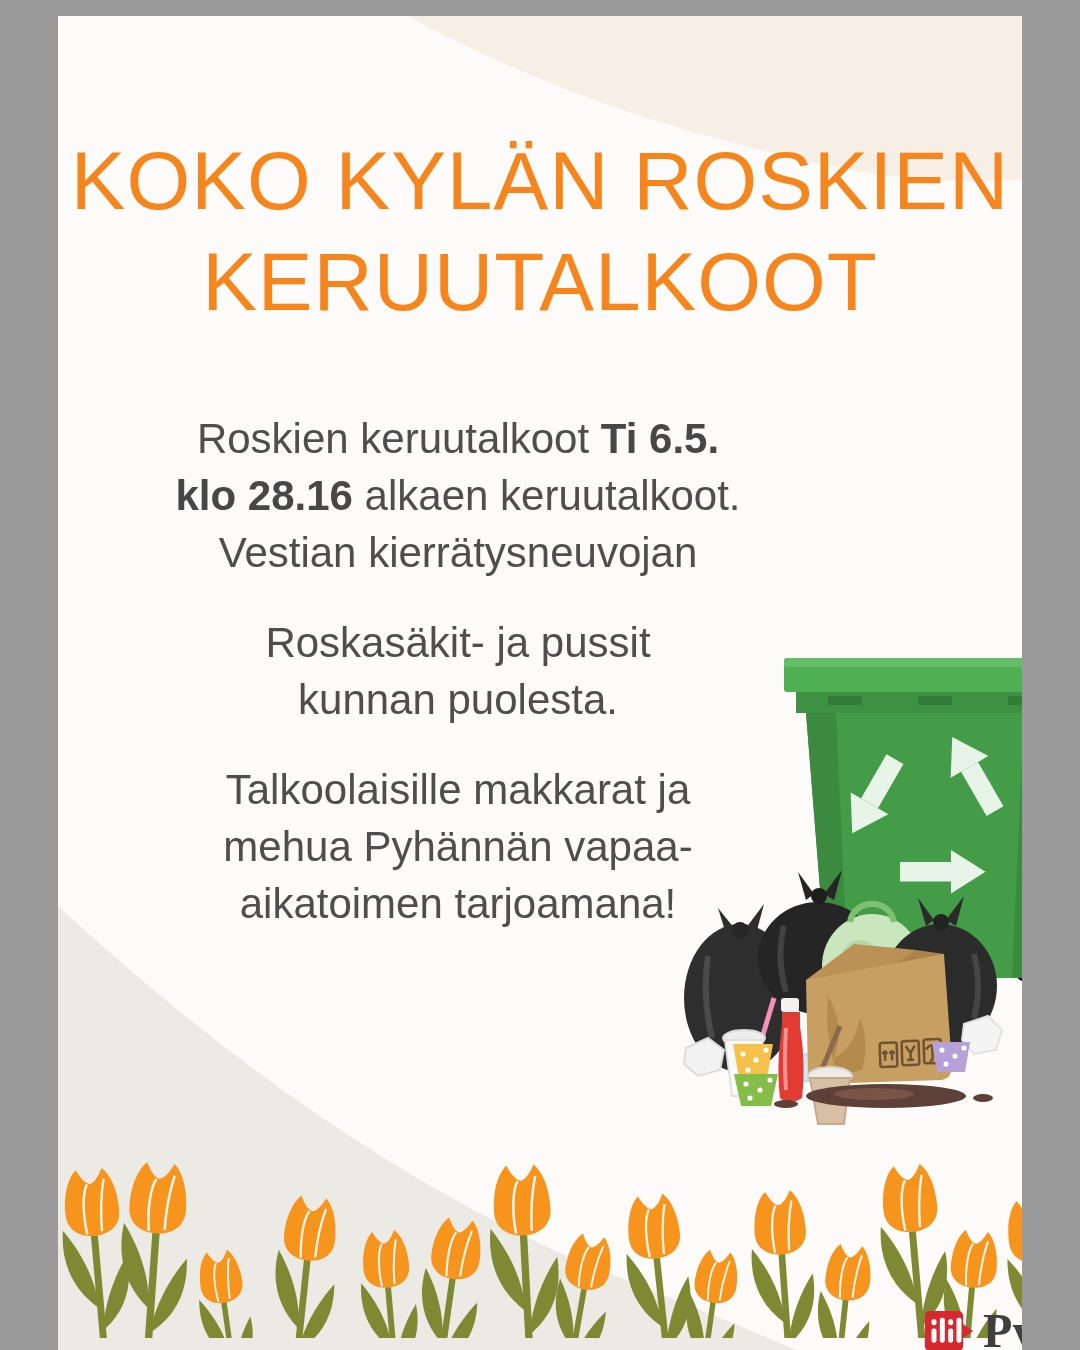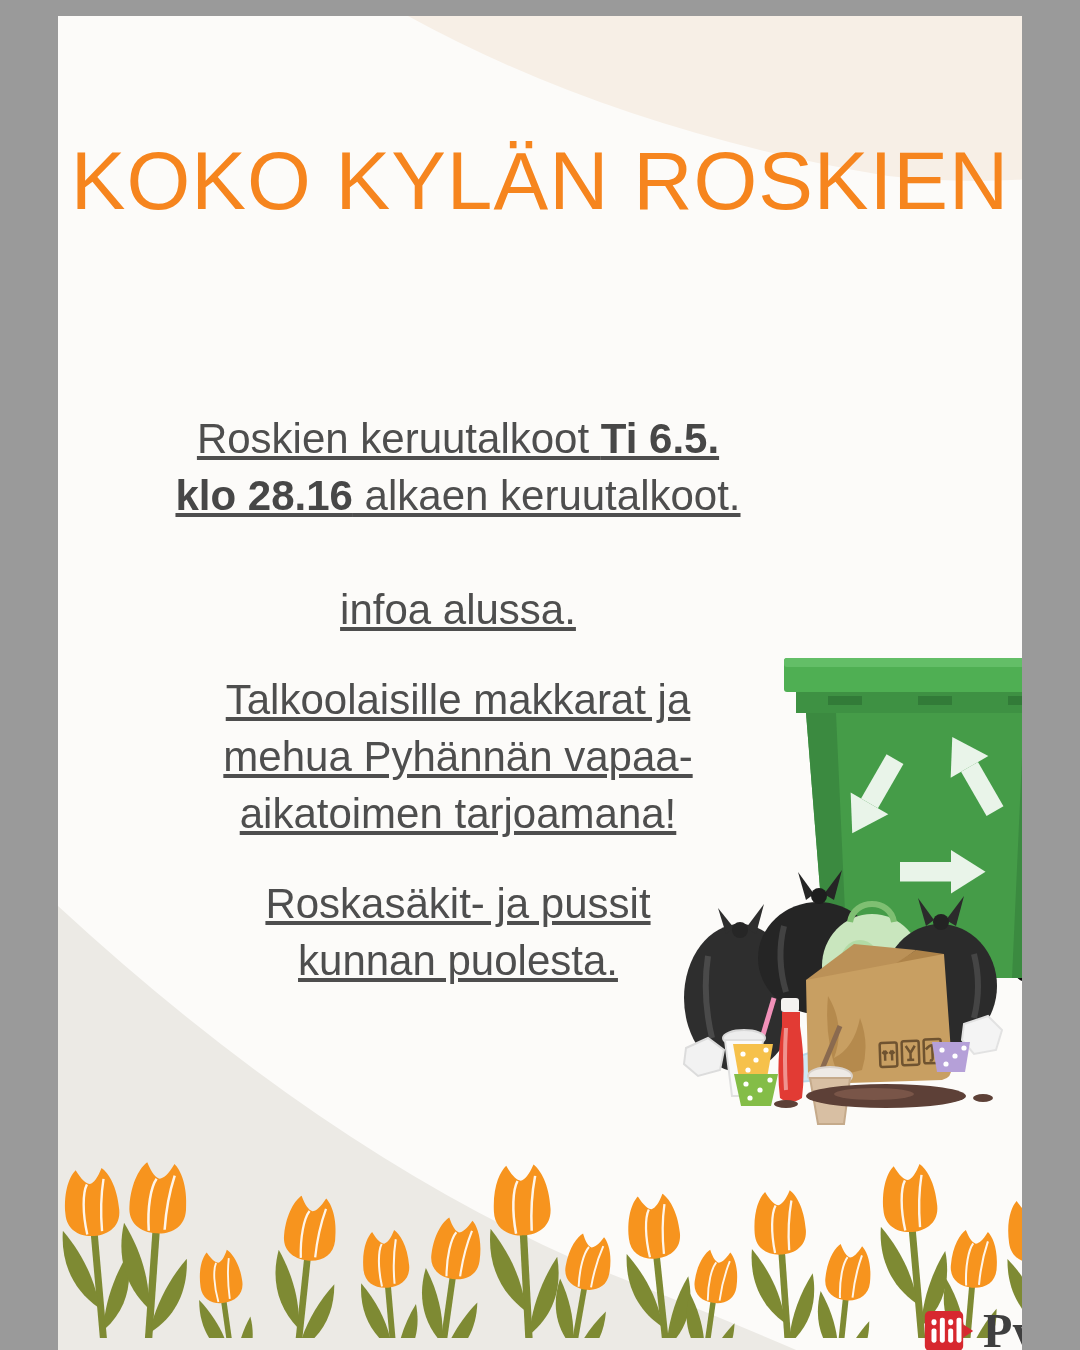--- a/index.html
+++ b/index.html
@@ -11,21 +11,21 @@
   .bg-layer{position:absolute;left:0;top:0;width:1080px;height:1350px;pointer-events:none;}
   .title{
     position:absolute;left:0;right:0;top:114px;text-align:center;
     font-size:82px;line-height:101px;font-weight:400;letter-spacing:1px;
     color:#F6851E;white-space:nowrap;
   }
   .body-text{
     position:absolute;left:88px;top:394px;width:624px;text-align:center;
     font-size:42px;line-height:57px;color:#4E4E4E;
   }
-  .body-text p{margin:0;text-decoration:underline;}
+  .body-text p{margin:0;}
   .body-text p + p{margin-top:33px;}
   .body-text b{font-weight:700;color:#474747;}
   .vestia{
     position:absolute;left:775px;top:564px;font-size:50px;font-weight:700;
     letter-spacing:1px;white-space:nowrap;
   }
   .bin-wrap{position:absolute;left:620px;top:630px;width:420px;height:480px;}
   .tulips-wrap{position:absolute;left:0;top:1118px;width:1080px;height:204px;}
   .pyhanta{
     position:absolute;left:866px;top:1290px;display:flex;align-items:center;gap:9px;
@@ -49,26 +49,27 @@
 
 <div class="poster">
 
   <svg class="bg-layer" viewBox="0 0 1080 1350" aria-hidden="true">
     <path d="M350,0 Q560,115 830,160 Q955,174 1080,148 L1080,0 Z" fill="#F7EFE6"></path>
     <path d="M0,890 Q260,1130 520,1245 Q690,1312 775,1350 L0,1350 Z" fill="#ECEAE5"></path>
   </svg>
 
   <div class="title">
     <div>KOKO KYLÄN ROSKIEN</div>
+    <div>KERUUTALKOOT</div>
   </div>
 
   <div class="body-text">
-    <p><span>Roskien keruutalkoot </span><b>Ti 6.5.</b><br><b>klo 28.16</b><span> alkaen keruutalkoot.</span><br><br><span>infoa alussa.</span></p>
+    <p><span>Roskien keruutalkoot </span><b>Ti 6.5.</b><br><b>klo 28.16</b><span> alkaen keruutalkoot.</span><br><span>Vestian kierrätysneuvojan</span><br></p>
+    <p><span>Roskasäkit- ja pussit</span><br><span>kunnan puolesta.</span></p>
     <p><span>Talkoolaisille makkarat ja</span><br><span>mehua Pyhännän vapaa-</span><br><span>aikatoimen tarjoamana!</span></p>
-    <p><span>Roskasäkit- ja pussit</span><br><span>kunnan puolesta.</span></p>
   </div>
 
 
   <svg class="bin-wrap" viewBox="0 0 420 480" aria-hidden="true">
 
     <g>
       <rect x="336" y="256" width="30" height="80" rx="13" fill="#0D0D0D"></rect>
       <rect x="106" y="12" width="292" height="34" rx="3" fill="#4FAF53"></rect>
       <rect x="106" y="12" width="292" height="9" rx="3" fill="#63BE67"></rect>
       <rect x="118" y="46" width="268" height="21" fill="#3E9143"></rect>

